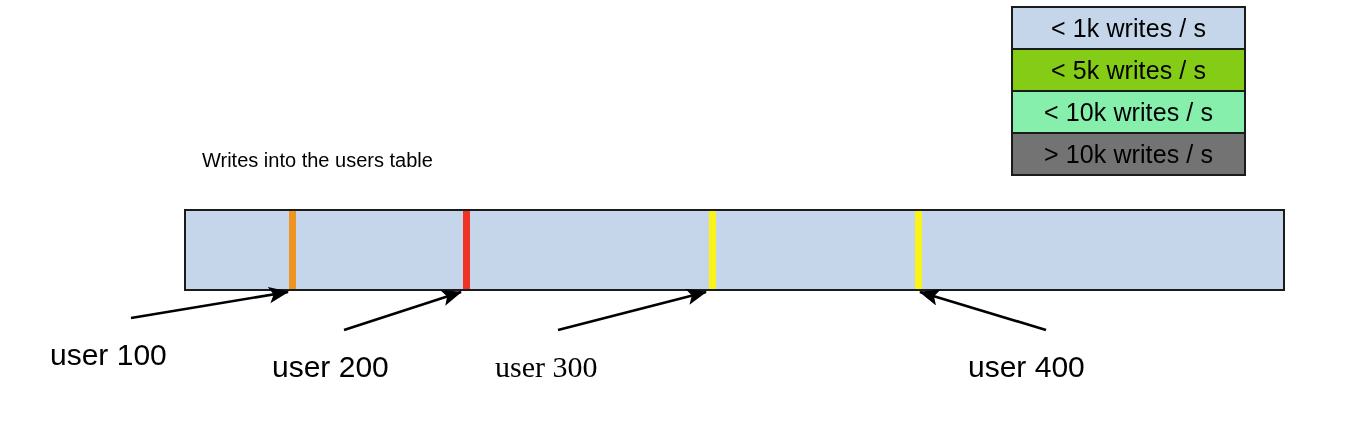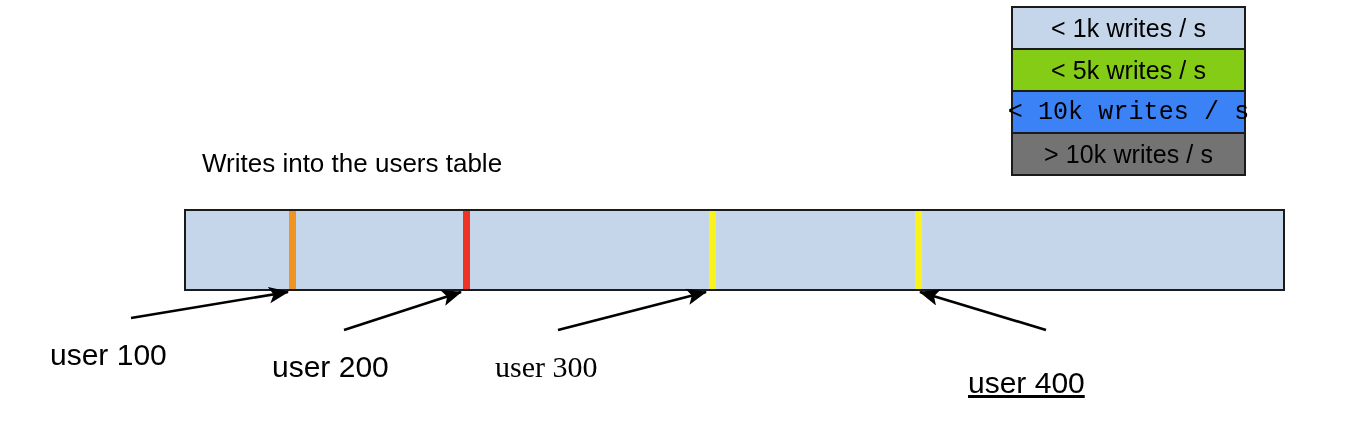--- a/index.html
+++ b/index.html
@@ -40,21 +40,21 @@
     letter-spacing: 0.1px;
     white-space: nowrap;
   }
   .legend-row:last-child { border-bottom: none; }
 
   
   #chart-title {
     position: absolute;
     left: 202px;
     top: 150px;
-    font-size: 26px;
+    font-size: 20px;
     line-height: 1;
     white-space: nowrap;
   }
 
   
   #bar {
     position: absolute;
     left: 184px;
     top: 209px;
     width: 1101px;
@@ -91,21 +91,21 @@
 </head>
 <body>
 
 <div id="legend">
   <div class="legend-row" style="background:#c5d5ea;">
     <span>&lt; 1k writes / s</span>
   </div>
   <div class="legend-row" style="background:#84cc16;">
     <span>&lt; 5k writes / s</span>
   </div>
-  <div class="legend-row" style="background:#3b82f6;font-family:Liberation Mono, monospace;">
+  <div class="legend-row" style="background:#86efac;">
     <span>&lt; 10k writes / s</span>
   </div>
   <div class="legend-row" style="background:#737373;">
     <span>&gt; 10k writes / s</span>
   </div>
 </div>
 
 <div id="chart-title">Writes into the users table</div>
 
 <div id="bar" style="background:#c5d5ea;">
@@ -123,13 +123,13 @@
   </defs>
   <line x1="131" y1="318" x2="288" y2="292" stroke="#000000" stroke-width="2.6" marker-end="url(#ah)"></line>
   <line x1="344" y1="330" x2="461" y2="292" stroke="#000000" stroke-width="2.6" marker-end="url(#ah)"></line>
   <line x1="558" y1="330" x2="706" y2="292" stroke="#000000" stroke-width="2.6" marker-end="url(#ah)"></line>
   <line x1="1046" y1="330" x2="920" y2="292" stroke="#000000" stroke-width="2.6" marker-end="url(#ah)"></line>
 </svg>
 
 <div class="callout-label" style="left:50px;  top:340px;">user 100</div>
 <div class="callout-label" style="left:272px; top:352px;text-align:center;">user 200</div>
 <div class="callout-label" style="left:495px; top:352px;font-family:Liberation Serif, serif;">user 300</div>
-<div class="callout-label" style="left:968px; top:368px;text-decoration:underline;">user 400</div>
+<div class="callout-label" style="left:968px; top:352px;">user 400</div>
 
 </body></html>

